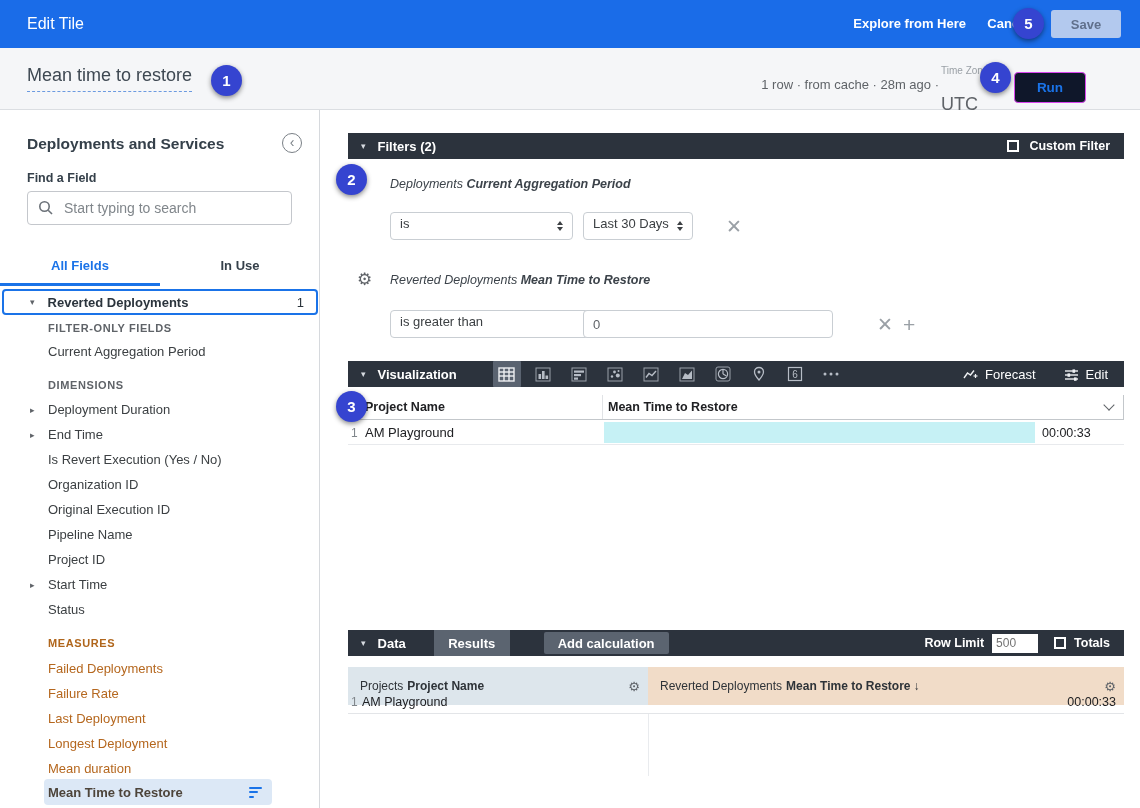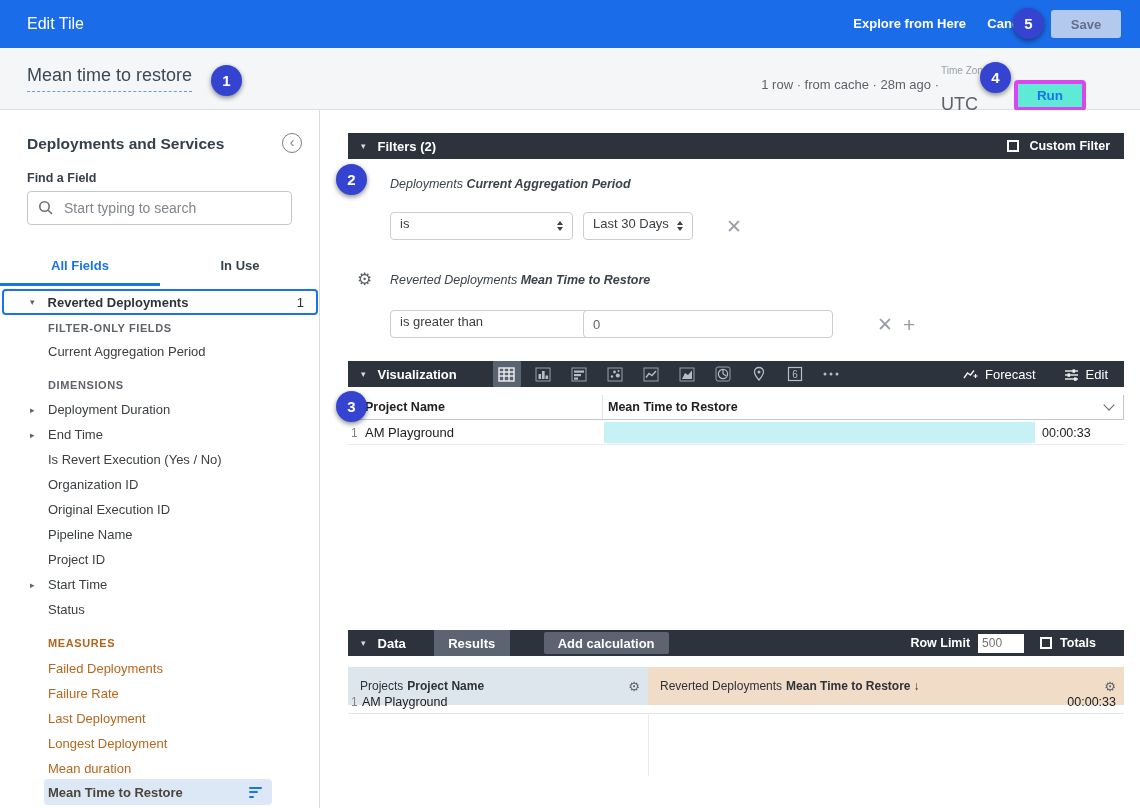--- a/index.html
+++ b/index.html
@@ -12,21 +12,21 @@
   .topbar-title { position:absolute; left:27px; top:15px; font-size:16px; color:#fff; }
   .tb-link { position:absolute; top:16px; font-size:13px; font-weight:bold; color:#fff; cursor:pointer; }
   .save-btn { position:absolute; right:19px; top:10px; width:70px; height:28px; background:#b3c9ee; color:#60708c; font-weight:bold; font-size:13px; border:none; border-radius:3px; }
 
   
   .titlebar { position:absolute; left:0; top:48px; width:1140px; height:62px; background:#f5f6f8; border-bottom:1px solid #dbdee2; }
   .tile-title { position:absolute; left:27px; top:17px; font-size:18px; color:#3e4852; padding-bottom:5px; border-bottom:1px dashed #6b9ae0; }
   .status-text { position:absolute; right:201px; top:29px; font-size:13px; color:#5f6368; }
   .tz-label { position:absolute; left:941px; top:17px; font-size:10px; color:#9aa0a6; }
   .tz-value { position:absolute; left:941px; top:46px; font-size:18px; color:#5f6368; }
-  .run-btn { position:absolute; left:1014px; top:32px; width:72px; height:31px; background:#5eead4; border:4px solid #d946ef; border-radius:4px; color:#1a73e8; font-weight:bold; font-size:13.5px; }
+  .run-btn { position:absolute; left:1014px; top:24px; width:72px; height:31px; background:#0f172a; border:1px solid #d946ef; border-radius:4px; color:#1a73e8; font-weight:bold; font-size:13.5px; }
   .gear { color:#5f6368; font-size:18px; line-height:1; }
 
   
   .sidebar { position:absolute; left:0; top:110px; width:320px; bottom:0; background:#fff; border-right:1px solid #d6d9dd; }
   .sb-title { position:absolute; left:27px; top:25px; font-size:15.5px; font-weight:bold; color:#35404a; }
   .collapse-ic { position:absolute; left:282px; top:23px; width:20px; height:20px; border:1.3px solid #7a8086; border-radius:50%; color:#7a8086; font-size:14px; text-align:center; line-height:16px; }
   .find-label { position:absolute; left:27px; top:61px; font-size:12.5px; font-weight:bold; color:#35404a; }
   .searchbox { position:absolute; left:27px; top:81px; width:265px; height:34px; border:1px solid #c4c7cc; border-radius:4px; display:flex; align-items:center; padding:0 10px; gap:10px; background:#fff; }
   .searchbox input { border:none; outline:none; font-size:14px; color:#3c4043; width:200px; font-family:inherit; background:transparent; }
   .searchbox input::placeholder { color:#80868b; }
@@ -335,21 +335,21 @@
     <span class="cell1">AM Playground</span>
     <span class="viz-bar-fill"></span>
     <span class="val">00:00:33</span>
   </div>
 
   <div class="dark-bar" style="top:520px;">
     <span class="bar-caret">▾</span>
     <span class="bar-title">Data</span>
     <span class="results-tab">Results</span>
     <button class="addcalc-btn">Add calculation</button>
-    <span class="bar-right" style="gap:8px;padding-right:28px;">
+    <span class="bar-right" style="gap:8px;padding-right:14px;">
       <span class="bar-cb-label">Row Limit</span>
       <input class="rowlimit-input" value="500" style="">
       <span class="cbx" style="margin-left:8px;"></span>
       <span class="bar-cb-label">Totals</span>
     </span>
   </div>
 
   <div class="data-header">
     <div class="dh-cell dh1">
       <span>Projects</span>

